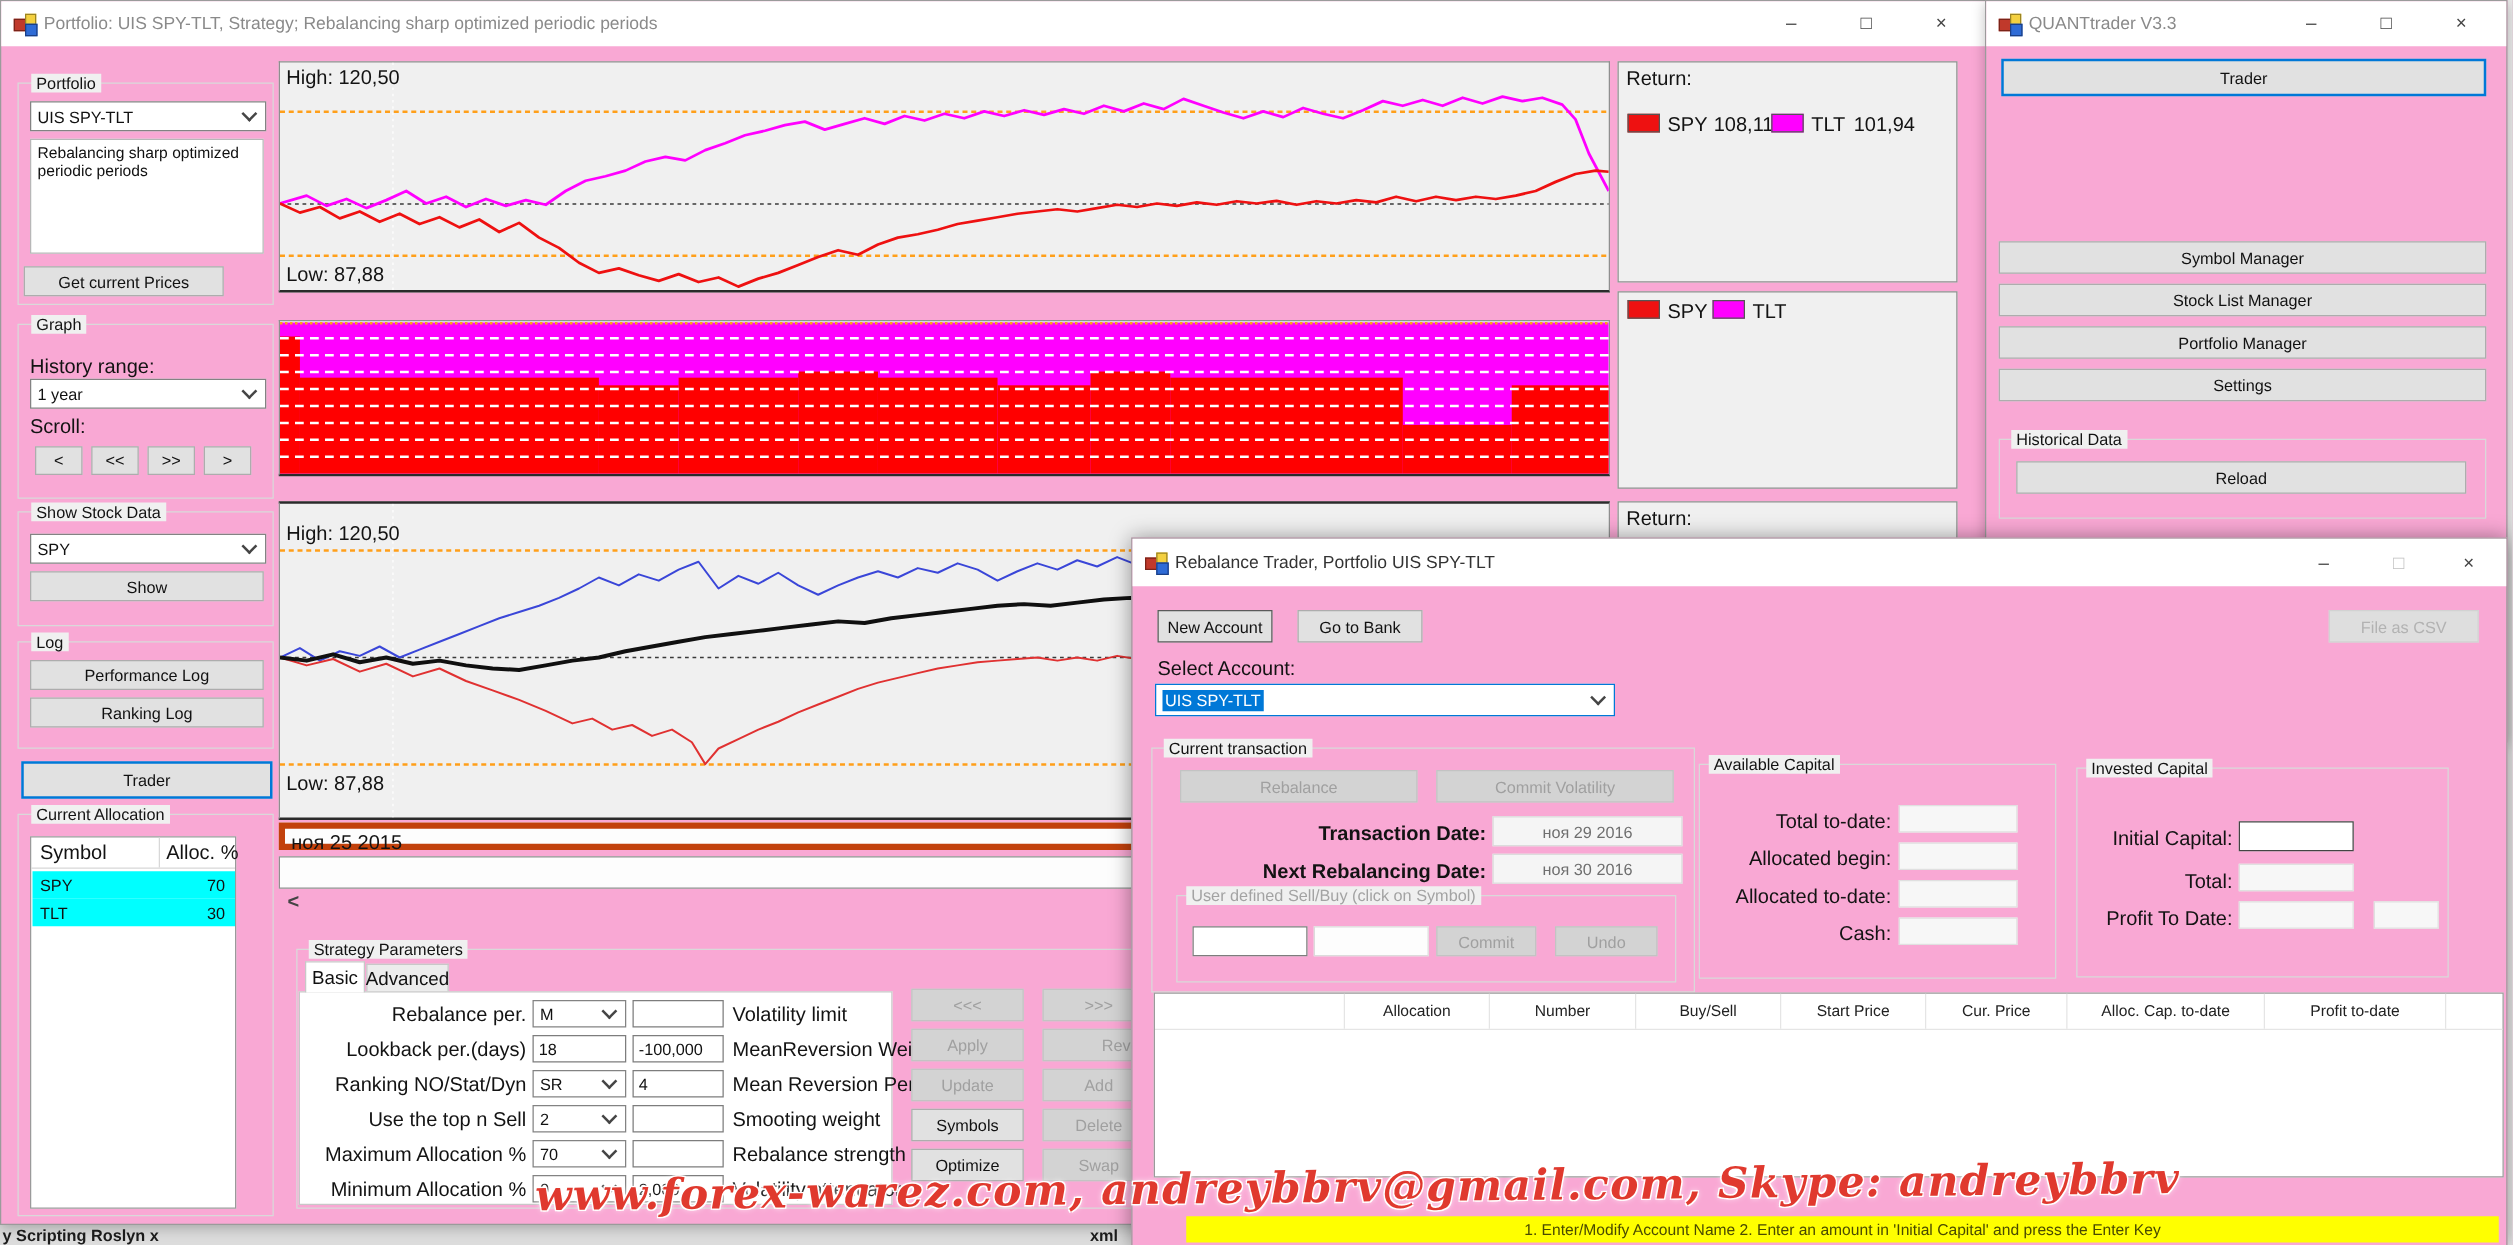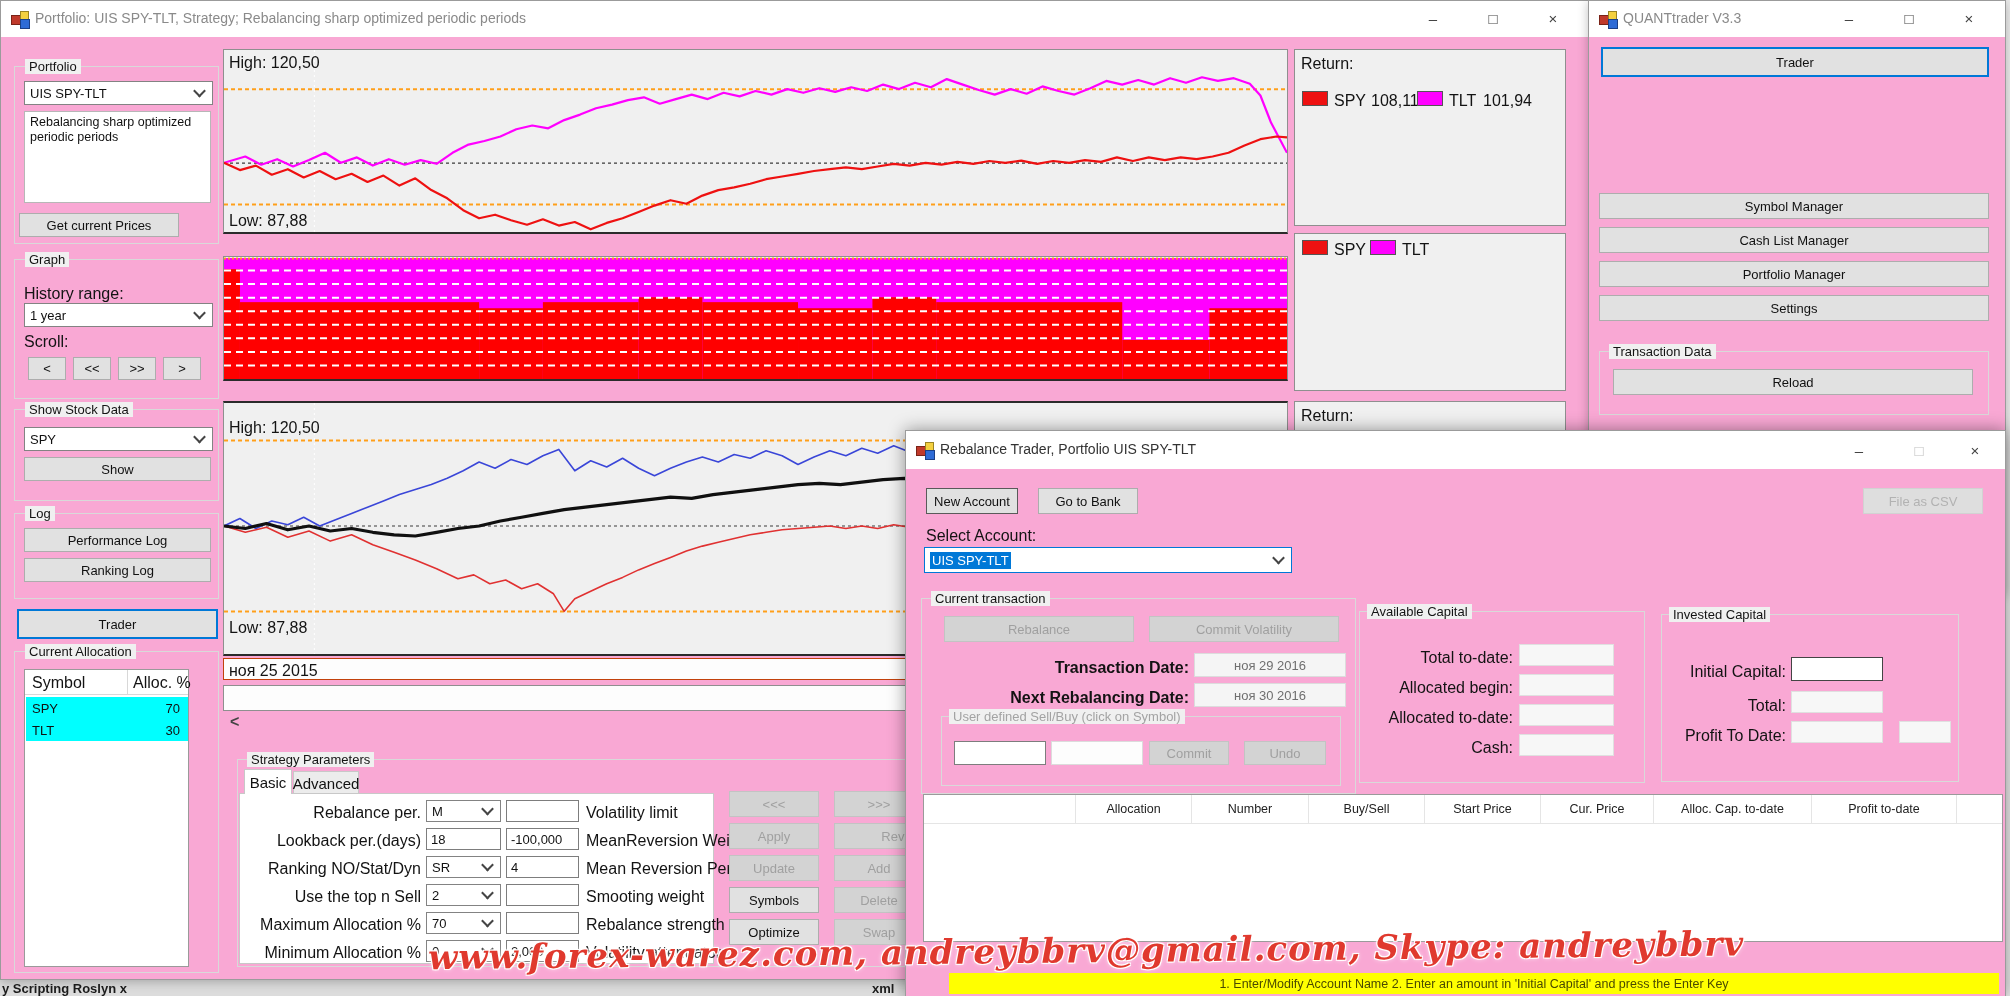--- a/index.html
+++ b/index.html
@@ -176,21 +176,21 @@
           <line x1="0" y1="37.399" x2="1063" y2="37.399" stroke="#ff9f1a" stroke-width="2" stroke-dasharray="4 3"></line>
           <line x1="0" y1="208.581" x2="1063" y2="208.581" stroke="#ff9f1a" stroke-width="2" stroke-dasharray="4 3"></line>
           <line x1="0" y1="122.99" x2="1063" y2="122.99" stroke="#3a3a3a" stroke-width="1.2" stroke-dasharray="3 3"></line>
           <polyline points="0.0,123.0 15.9,115.5 31.9,125.5 47.8,118.0 63.8,121.7 79.7,114.2 95.7,123.0 111.6,116.7 127.6,110.4 143.5,104.2 159.4,97.9 175.4,91.6 191.3,86.6 207.3,81.6 223.2,75.3 239.2,67.8 255.1,59.0 271.1,65.3 287.0,56.5 303.0,61.5 318.9,52.7 334.8,46.4 350.8,67.8 366.7,57.7 382.7,64.0 398.6,55.2 414.6,65.3 430.5,72.8 446.5,65.3 462.4,59.0 478.4,54.0 494.3,59.0 510.2,51.5 526.2,55.2 542.1,47.7 558.1,52.7 574.0,61.5 590.0,54.0 605.9,47.7 621.9,52.7 637.8,45.2 653.7,50.2 669.7,42.7 685.6,48.9 701.6,41.4 717.5,46.4 733.5,38.9 749.4,43.9 765.4,37.6 781.3,42.7 797.3,36.4 813.2,41.4 829.1,35.1 845.1,40.2 861.0,33.9 877.0,38.9 892.9,31.4 908.9,36.4 919.5,28.9 930.1,41.4 940.8,31.4 951.4,46.4 962.0,36.4 972.6,28.9 983.3,37.6 993.9,28.9 1004.5,40.2 1015.2,33.9 1025.8,42.7 1036.4,36.4 1047.1,43.9 1063.0,38.9" fill="none" stroke="#3a46d8" stroke-width="1.6" stroke-linejoin="round"></polyline>
           <polyline points="0.0,123.0 21.3,129.3 42.5,124.2 63.8,134.3 85.0,128.0 106.3,138.1 127.6,131.8 148.8,141.8 170.1,149.3 191.3,156.9 212.6,165.7 233.9,175.7 249.8,171.9 265.8,180.7 281.7,177.0 297.6,185.7 313.6,180.7 329.5,190.8 340.2,208.3 350.8,195.8 366.7,188.3 382.7,180.7 398.6,174.4 414.6,166.9 430.5,160.6 446.5,154.4 462.4,148.1 478.4,143.1 494.3,139.3 510.2,135.5 526.2,131.8 542.1,129.3 558.1,126.8 574.0,125.5 590.0,124.2 605.9,123.0 621.9,125.5 637.8,123.0 653.7,125.5 669.7,121.7 685.6,124.2 701.6,120.5 717.5,123.0 733.5,120.5 749.4,123.0 765.4,119.2 781.3,116.7 797.3,114.2 813.2,111.7 829.1,109.2 845.1,106.7 861.0,104.2 877.0,101.7 892.9,97.9 908.9,94.1 924.8,101.7 940.8,107.9 956.7,123.0 972.6,105.4 988.6,95.4 1004.5,86.6 1020.5,79.1 1036.4,72.8 1052.4,67.8 1063.0,65.3" fill="none" stroke="#e03131" stroke-width="1.6" stroke-linejoin="round"></polyline>
           <polyline points="0.0,123.0 21.3,125.5 42.5,120.5 63.8,126.8 85.0,123.0 106.3,128.0 127.6,125.5 148.8,129.3 170.1,131.8 191.3,133.0 212.6,129.3 233.9,125.5 255.1,123.0 276.4,118.0 297.6,114.2 318.9,110.4 340.2,106.7 361.4,104.2 382.7,101.7 403.9,99.1 425.2,96.6 446.5,94.1 467.7,95.4 489.0,91.6 510.2,89.1 531.5,86.6 552.8,84.1 574.0,81.6 595.3,80.3 616.5,81.6 637.8,79.1 659.1,76.6 680.3,75.3 701.6,76.6 722.8,74.0 744.1,71.5 765.4,69.0 786.6,66.5 807.9,64.0 829.1,61.5 850.4,59.0 871.7,56.5 892.9,54.0 914.2,48.9 930.1,45.2 946.1,41.4 962.0,43.9 978.0,38.9 993.9,36.4 1009.8,33.9 1025.8,38.9 1041.7,36.4 1063.0,37.6" fill="none" stroke="#101010" stroke-width="3.2" stroke-linejoin="round"></polyline>
         </svg>
       </div>
     <div class="lbl" style="left:228px;top:418px;z-index:5;">High: 120,50</div>
     <div class="lbl" style="left:228px;top:618px;z-index:5;">Low: 87,88</div>
-    <div class="abs" style="left:222px;top:657px;width:1065px;height:22px;background:#fdfdfd;border:1px solid #c2410c;box-sizing:border-box;">
+    <div class="abs" style="left:222px;top:657px;width:1065px;height:22px;background:#fdfdfd;border:5px solid #c2410c;box-sizing:border-box;">
       <span class="lbl" style="left:5px;top:3px;">ноя 25 2015</span>
     </div>
     <div class="abs" style="left:222px;top:684px;width:1065px;height:26px;background:#fdfdfd;border:1px solid #8f8f8f;box-sizing:border-box;"></div>
 
     <div class="panel" style="left:1293px;top:48px;width:272px;height:177px;">
       <span class="lbl" style="left:6px;top:5px;">Return:</span>
       <span class="swatch" style="left:7px;top:41px;background:#ee1111;"></span>
       <span class="lbl" style="left:39px;top:42px;">SPY</span>
       <span class="lbl" style="left:76px;top:42px;">108,11</span>
       <span class="swatch" style="left:122px;top:41px;background:#ff00ff;"></span>
@@ -280,25 +280,25 @@
           <i class="fi-y"></i>
           <i class="fi-b"></i>
         </span>
       <span class="title-text">QUANTtrader V3.3</span>
       <span class="winbtn" style="left:232px;">–</span>
       <span class="winbtn" style="left:292px;">□</span>
       <span class="winbtn" style="left:352px;">×</span>
     </div>
     <div class="btn focus" style="left:12px;top:46px;width:388px;height:30px;">Trader</div>
     <div class="btn" style="left:10px;top:192px;width:390px;height:26px;">Symbol Manager</div>
-    <div class="btn" style="left:10px;top:226px;width:390px;height:26px;">Cash List Manager</div>
+    <div class="btn" style="left:10px;top:226px;width:390px;height:26px;">Stock List Manager</div>
     <div class="btn" style="left:10px;top:260px;width:390px;height:26px;">Portfolio Manager</div>
     <div class="btn" style="left:10px;top:294px;width:390px;height:26px;">Settings</div>
     <div class="groupbox" style="left:10px;top:350px;width:390px;height:64px;"></div>
-    <div class="grouplabel" style="left:20px;top:343px;background:#f0f0f0;">Transaction Data</div>
+    <div class="grouplabel" style="left:20px;top:343px;background:#f0f0f0;">Historical Data</div>
     <div class="btn" style="left:24px;top:368px;width:360px;height:26px;">Reload</div>
   </div>
 
   <div class="win" style="left:905px;top:430px;width:1099px;height:566px;box-shadow:0 0 16px rgba(0,0,0,.4);z-index:20;">
     <div class="titlebar" style="height:38px;">
       <span class="formicon" style="top:10px;">
           <i class="fi-r"></i>
           <i class="fi-y"></i>
           <i class="fi-b"></i>
         </span>

